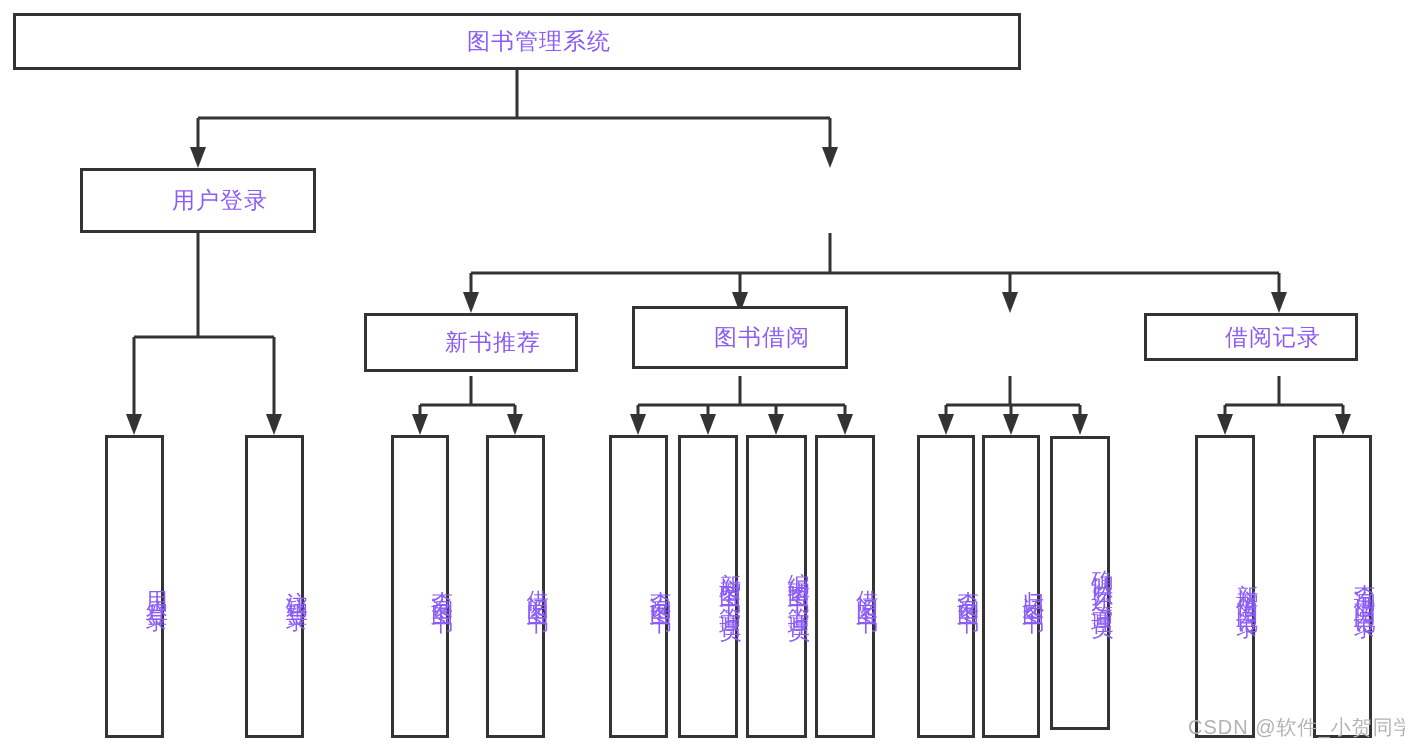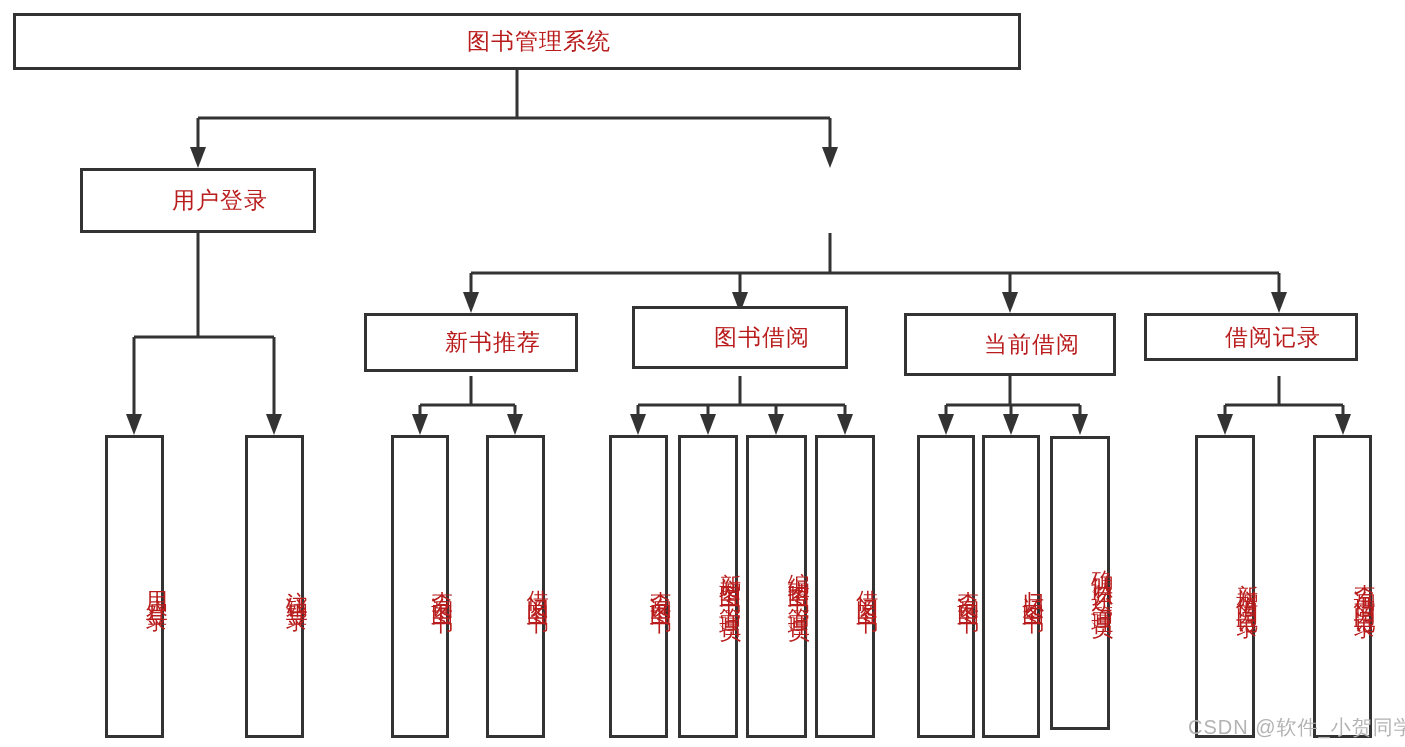--- a/index.html
+++ b/index.html
@@ -17,21 +17,21 @@
     width: 1405px; height: 747px;
   }
   .box {
     position: absolute;
     box-sizing: border-box;
     border: 3px solid #333333;
     background: #ffffff;
     display: flex;
     align-items: center;
     justify-content: center;
-    color: #b91c1c;
+    color: #8b5cf6;
     padding-left: 44px;
   }
   .h-label {
     font-size: 23px;
     letter-spacing: 1px;
     white-space: nowrap;
   }
   .vbox .v-label {
     writing-mode: vertical-rl;
     text-orientation: mixed;
@@ -103,23 +103,20 @@
   <div class="box" style="left:80px;top:168px;width:236px;height:65px">
     <span class="h-label">用户登录</span>
   </div>
 
   <div class="box" style="left:364px;top:313px;width:214px;height:59px">
     <span class="h-label">新书推荐</span>
   </div>
   <div class="box" style="left:632px;top:306px;width:216px;height:63px">
     <span class="h-label">图书借阅</span>
   </div>
-  <div class="box" style="left:904px;top:313px;width:212px;height:63px">
-    <span class="h-label">当前借阅</span>
-  </div>
   <div class="box" style="left:1144px;top:313px;width:214px;height:48px">
     <span class="h-label">借阅记录</span>
   </div>
 
   <div class="box vbox" style="left:105px;top:435px;width:59px;height:303px">
     <span class="v-label">用户登录</span>
   </div>
   <div class="box vbox" style="left:245px;top:435px;width:59px;height:303px">
     <span class="v-label">注销登录</span>
   </div>

